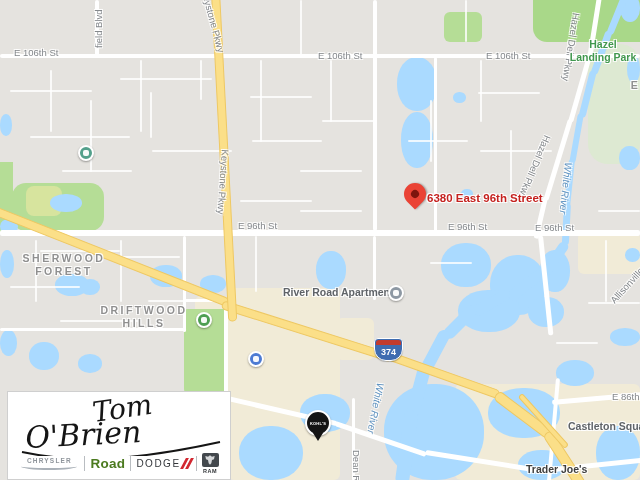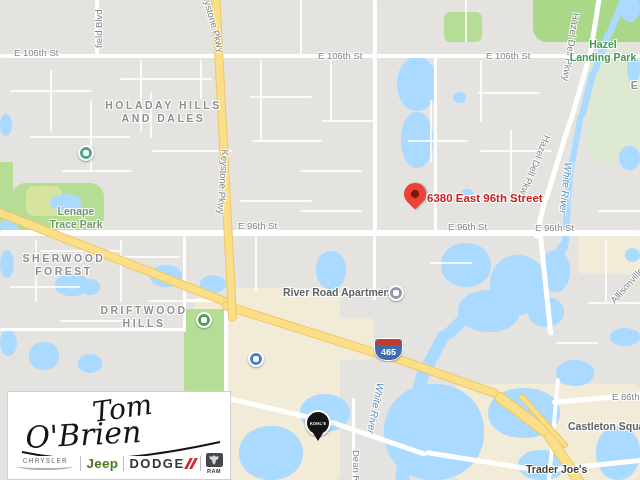--- a/index.html
+++ b/index.html
@@ -56,21 +56,21 @@
         font-weight:bold;letter-spacing:.2px;}
   .logo{position:absolute;left:7px;top:391px;width:224px;height:89px;background:#fff;border:1px solid #cfcfcf;
         box-sizing:border-box;z-index:20;}
   .brands{position:absolute;left:0;right:0;bottom:5px;display:flex;align-items:center;justify-content:center;gap:5px;}
   .brand-sep{width:1px;height:15px;background:#b9bdc1;}
   .chrysler{display:flex;flex-direction:column;align-items:center;width:60px;}
   .chrysler-text{font-size:6.5px;font-weight:bold;letter-spacing:1.2px;color:#8f959b;}
   .chrysler-wing{width:56px;height:5px;border-bottom:2px solid #aab1b8;border-radius:50%;margin-top:-1px;}
   .jeep{font-size:13.5px;font-weight:bold;color:var(--jeep-green,#4b7a1f);letter-spacing:.3px;}
   .dodge{display:flex;align-items:center;}
-  .dodge-text{font-size:13px;font-weight:bold;letter-spacing:1.5px;color:#33363a;}
+  .dodge-text{font-size:10px;font-weight:normal;letter-spacing:1.5px;color:#33363a;}
   .slash{width:3px;height:11px;background:var(--dodge-red,#d22730);transform:skewX(-28deg);margin-left:2px;}
   .ram{display:flex;flex-direction:column;align-items:center;gap:1px;}
   .ram-badge{width:17px;height:14px;background:#43484d;border-radius:2px;display:flex;align-items:center;justify-content:center;}
   .ram-text{font-size:5.5px;font-weight:bold;color:#2f3235;letter-spacing:.5px;}
   .script-svg{position:absolute;left:0;top:2px;}
 </style>
 </head>
 <body>
 
 <div class="map">
@@ -207,49 +207,45 @@
     <div class="hwy" style="left:-6px;top:206px;width:252px;transform:rotate(21.5deg);"></div>
     <div class="hwy" style="left:222px;top:300px;width:178px;transform:rotate(17.5deg);"></div>
     <div class="hwy" style="left:388px;top:351px;width:118px;transform:rotate(19.5deg);"></div>
     <div class="hwy" style="left:496px;top:389px;width:68px;height:11px;transform:rotate(37deg);"></div>
     <div class="hwy" style="left:547px;top:427px;width:64px;height:11px;transform:rotate(57deg);"></div>
     <div class="hwy" style="left:520px;top:392px;width:70px;height:6px;transform:rotate(48deg);"></div>
     <div class="hwyv" style="left:211px;top:-8px;height:330px;transform:rotate(-3deg);"></div>
   </div>
 
   <div class="shield">
-    <span>465</span>
+    <span>374</span>
   </div>
 
   <div class="lyr" style="z-index:6;">
       <div class="mlabel lbl-street" style="left: 14px; top: 47px;">E 106th St</div>
       <div class="mlabel lbl-street" style="left: 318px; top: 50px;">E 106th St</div>
       <div class="mlabel lbl-street" style="left: 486px; top: 50px;">E 106th St</div>
       <div class="mlabel lbl-street" style="left: 238px; top: 220px;">E 96th St</div>
       <div class="mlabel lbl-street" style="left: 448px; top: 221px;">E 96th St</div>
       <div class="mlabel lbl-street" style="left: 535px; top: 222px;">E 96th St</div>
       <div class="mlabel lbl-street" style="left: 612px; top: 391px;">E 86th St</div>
       <div class="mlabel lbl-street" style="left: 210px; top: -12px; transform: rotate(75deg);">Keystone Pkwy</div>
       <div class="mlabel lbl-street" style="left: 231px; top: 150px; transform: rotate(94deg);">Keystone Pkwy</div>
       <div class="mlabel lbl-street" style="left: 582px; top: 14px; transform: rotate(99deg);">Hazel Dell Pkwy</div>
       <div class="mlabel lbl-street" style="left: 553px; top: 138px; transform: rotate(113deg);">Hazel Dell Pkwy</div>
       <div class="mlabel lbl-street" style="left: 93px; top: 48px; transform: rotate(-90deg);">field Blvd</div>
       <div class="mlabel lbl-street" style="left: 362px; top: 450px; transform: rotate(90deg);">Dean Rd</div>
       <div class="mlabel lbl-street" style="left: 608px; top: 298px; transform: rotate(-48deg);">Allisonville Rd</div>
-      <div class="mlabel lbl-hood" style="left: 86px; top: 99px; width: 155px;">HOLADAY HILLS
-AND DALES</div>
       <div class="mlabel lbl-hood" style="left: 92px; top: 304px; width: 104px;">DRIFTWOOD
 HILLS</div>
       <div class="mlabel lbl-hood" style="left: 16px; top: 252px; width: 96px;">SHERWOOD
 FOREST</div>
       <div class="mlabel lbl-hood" style="left: 620px; top: 79px; width: 40px;">EL</div>
       <div class="mlabel lbl-park" style="left: 548px; top: 38px; width: 110px;">Hazel
 Landing Park</div>
-      <div class="mlabel lbl-park lbl-park--muted" style="left: 40px; top: 205px; width: 72px;">Lenape
-Trace Park</div>
       <div class="mlabel lbl-water" style="left: 574px; top: 163px; transform: rotate(96deg);">White River</div>
       <div class="mlabel lbl-water" style="left: 386px; top: 384px; transform: rotate(101deg);">White River</div>
     </div>
 
   <div class="mark" style="left:78px;top:145px;background:#53a08b;"></div>
 
   <div class="poi" style="left:283px;top:286px;white-space:nowrap;">River Road Apartments</div>
   <div class="mark" style="left:388px;top:285px;background:#8d98a3;"></div>
 
   <div class="mark" style="left:196px;top:312px;background:#4e9e52;"></div>
@@ -271,21 +267,21 @@
       <text x="86" y="28" font-family="DejaVu Serif, serif" font-size="28" font-style="italic" fill="#151515" transform="rotate(-8 86 28)">Tom</text>
       <text x="18" y="54" font-family="DejaVu Serif, serif" font-size="30" font-style="italic" fill="#151515" transform="rotate(-3 18 54)">O'Brien</text>
       <path d="M14 58 C 70 70, 130 66, 212 48" stroke="#151515" stroke-width="2" fill="none"></path>
     </svg>
     <div class="brands">
       <div class="chrysler">
         <span class="chrysler-text">CHRYSLER</span>
         <span class="chrysler-wing"></span>
       </div>
       <div class="brand-sep"></div>
-      <div class="jeep">Jeep</div>
+      <div class="jeep">Road</div>
       <div class="brand-sep"></div>
       <div class="dodge">
         <span class="dodge-text">DODGE</span>
         <span class="slash"></span>
         <span class="slash"></span>
       </div>
       <div class="brand-sep"></div>
       <div class="ram">
         <span class="ram-badge">
           <svg width="14" height="12" viewBox="0 0 20 18">

